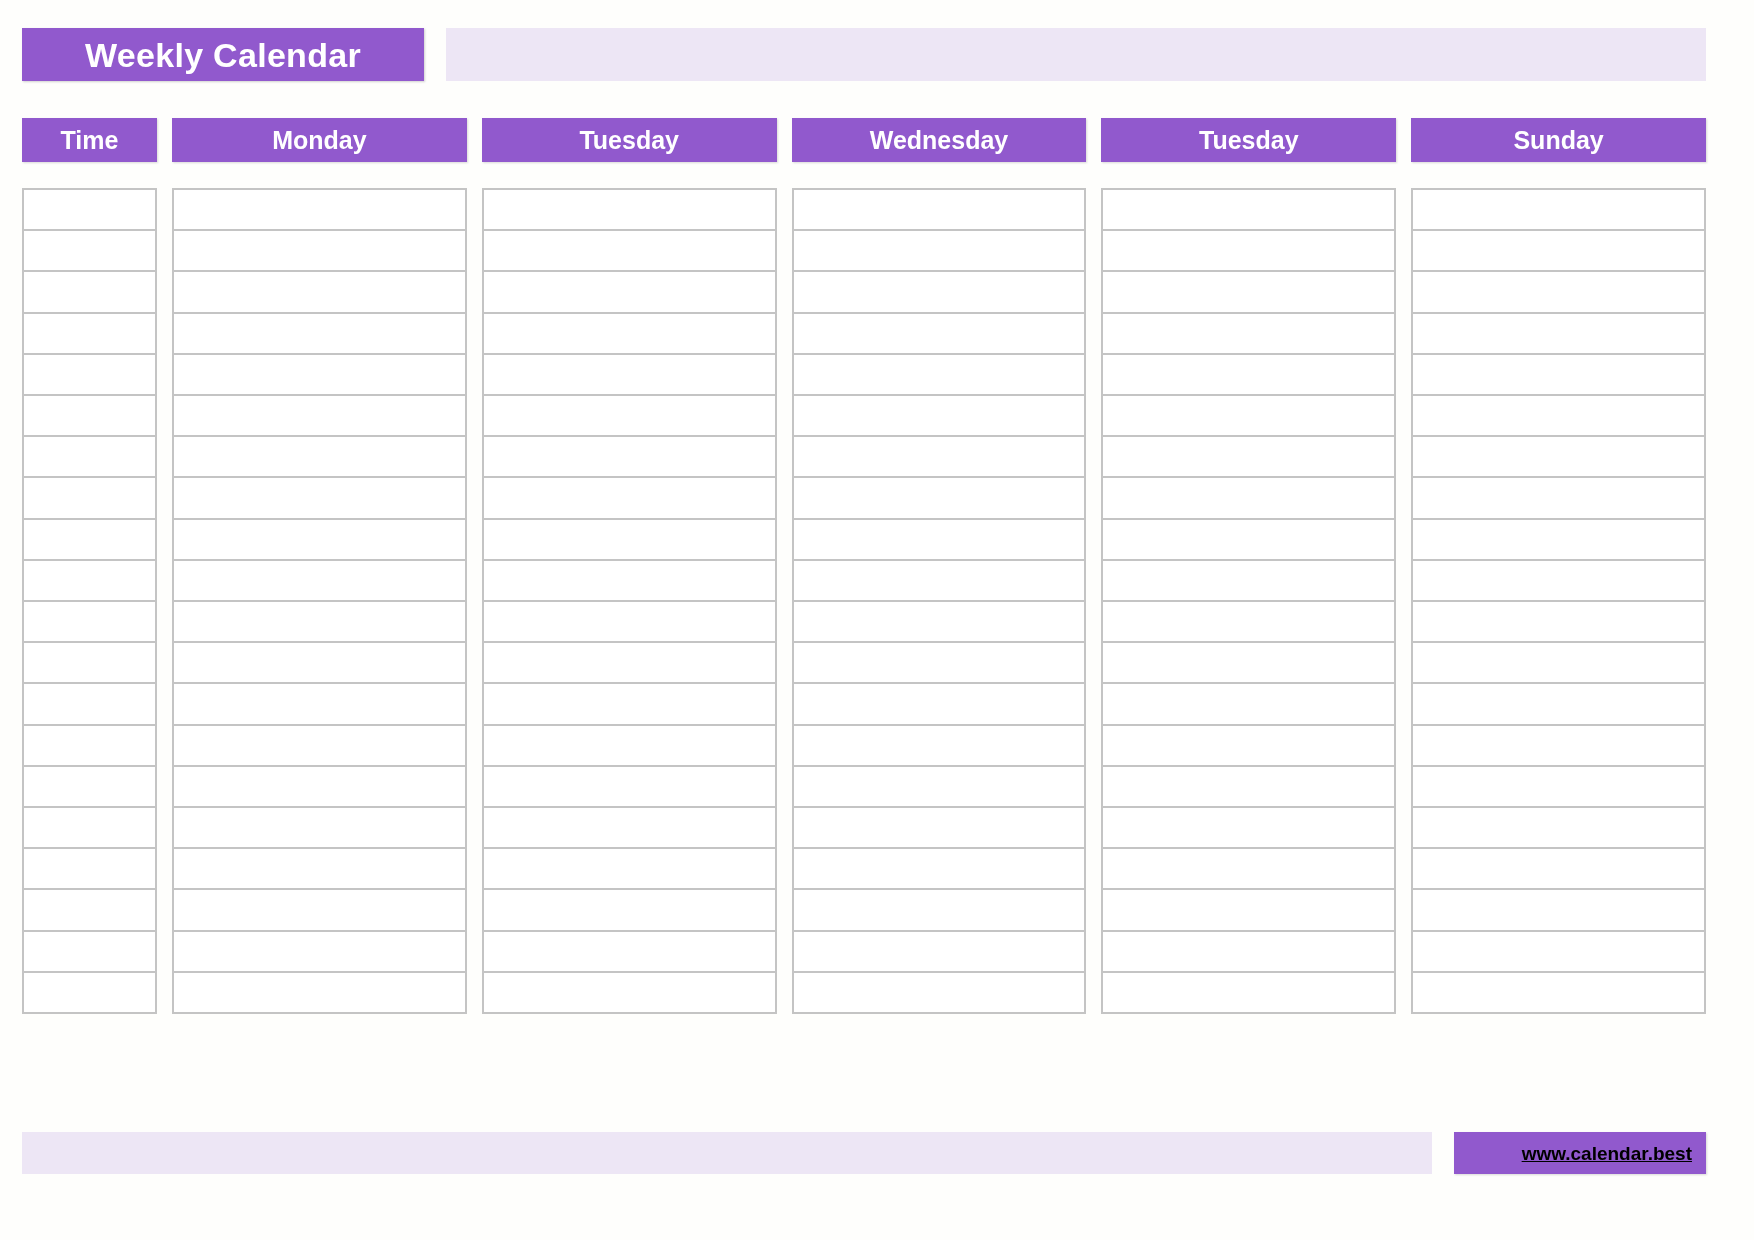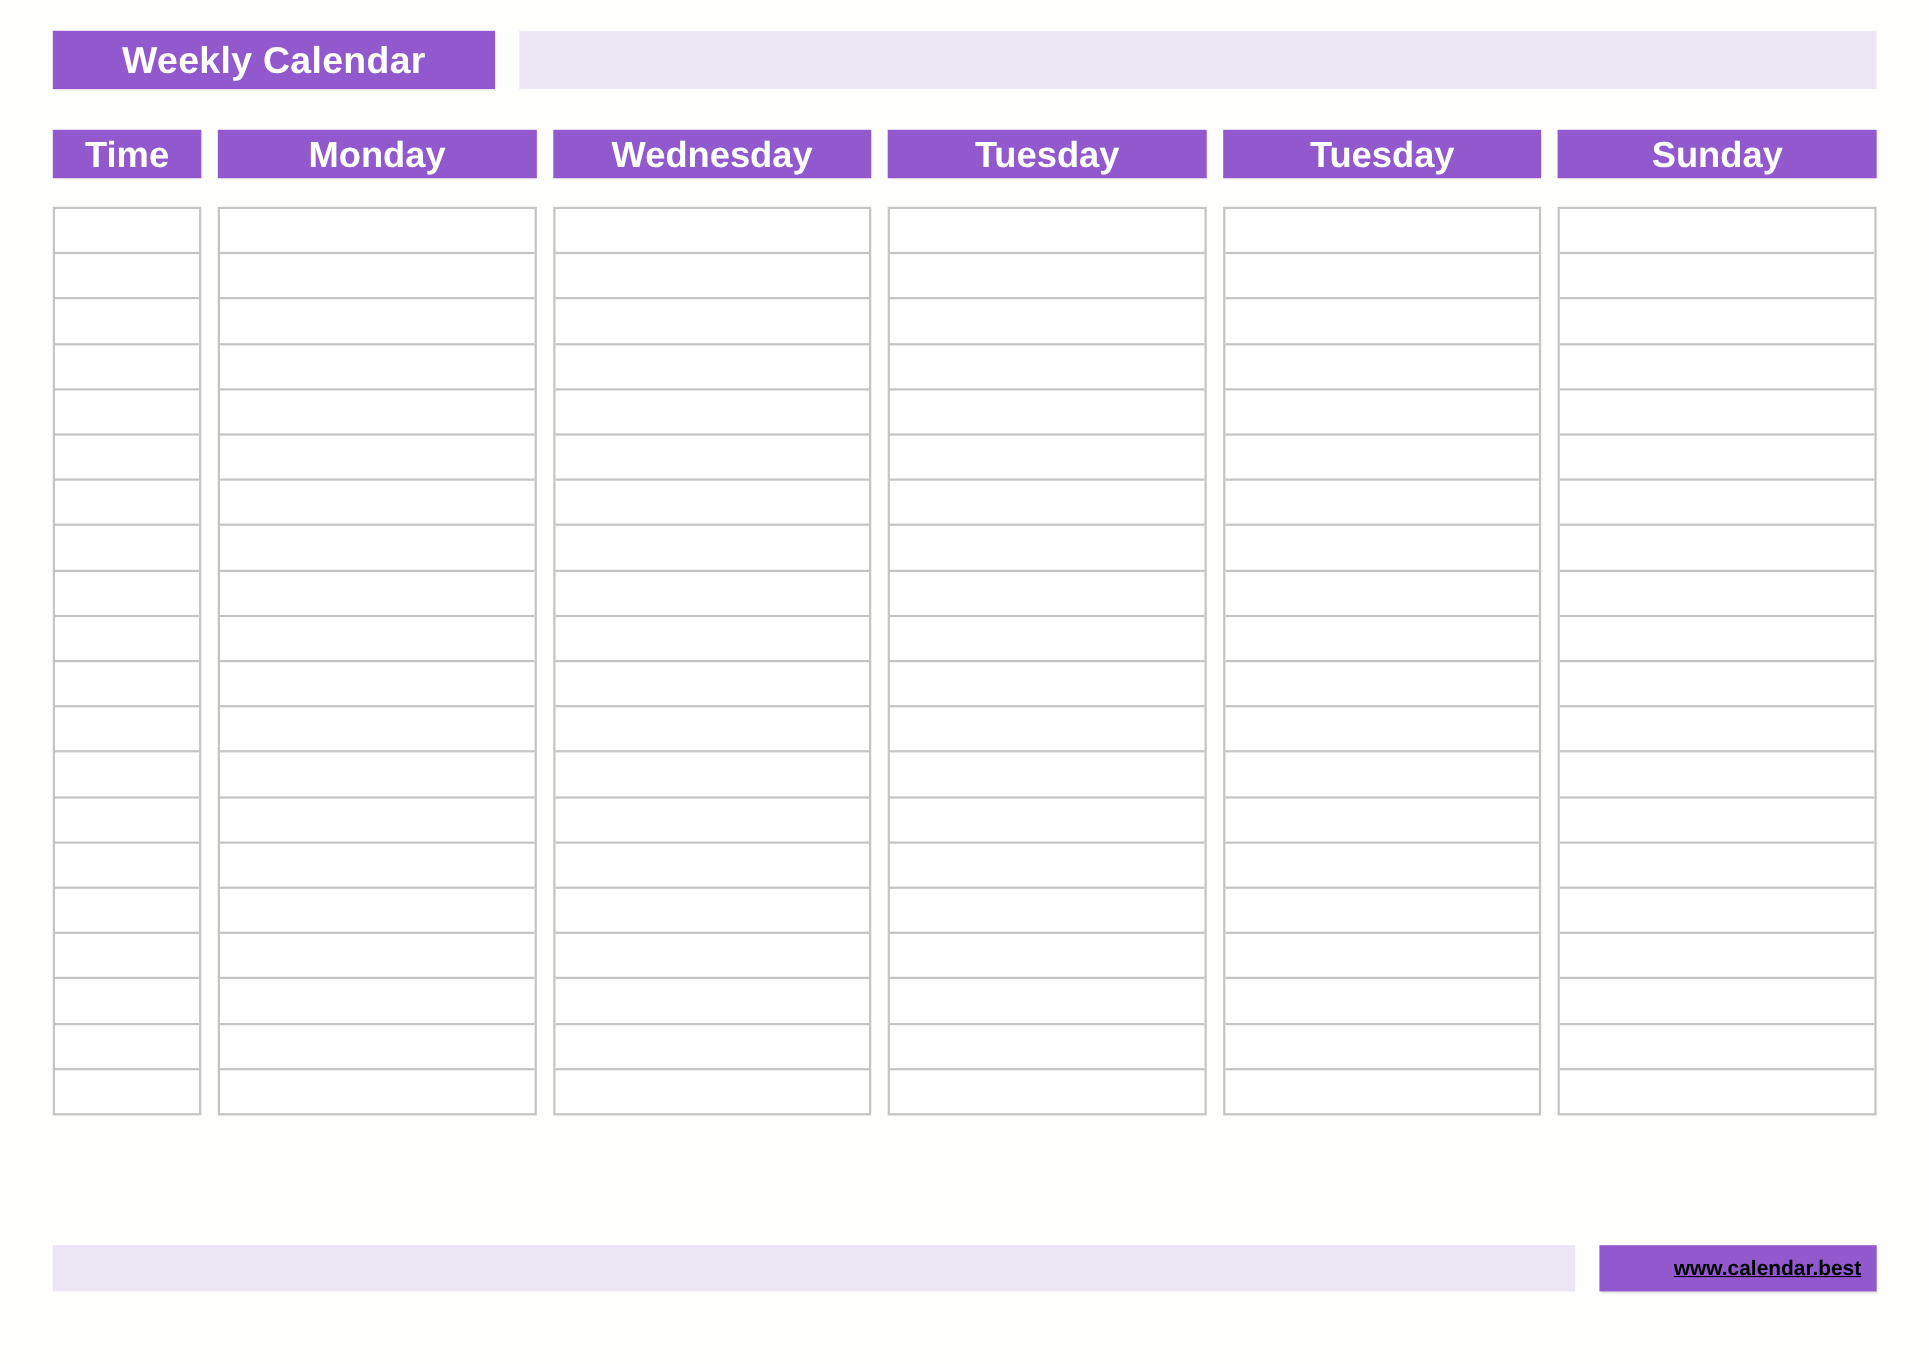--- a/index.html
+++ b/index.html
@@ -12,21 +12,21 @@
     background: #FEFEFC;
     font-family: "Liberation Sans", sans-serif;
     overflow: hidden;
   }
 
   #page {
     position: relative;
     width: 1754px;
     height: 1240px;
     box-sizing: border-box;
-    padding: 28px 48px 0 48px;
+    padding: 28px 48px 0 22px;
   }
 
   
   .title-row {
     display: flex;
     align-items: stretch;
     gap: 22px;
     height: 53px;
   }
   .title-chip {
@@ -58,21 +58,21 @@
   }
   .hdr {
     background: #9159CD;
     display: flex;
     align-items: center;
     justify-content: center;
     box-shadow: 1px 1px 2px rgba(0,0,0,0.15);
   }
   .hdr span {
     color: #FFFFFF;
-    font-size: 33px;
+    font-size: 25px;
     font-weight: bold;
     line-height: 1;
   }
   .col-time { width: 135px; flex: none; }
   .col-day  { flex: 1; }
 
   
   .grid-row {
     display: flex;
     gap: 15px;
@@ -136,24 +136,24 @@
   </div>
 
   <div class="header-row">
       <div class="hdr col-time">
         <span>Time</span>
       </div>
       <div class="hdr col-day">
         <span>Monday</span>
       </div>
       <div class="hdr col-day">
+        <span>Tuesday</span>
+      </div>
+      <div class="hdr col-day">
         <span>Wednesday</span>
-      </div>
-      <div class="hdr col-day">
-        <span>Tuesday</span>
       </div>
       <div class="hdr col-day">
         <span>Tuesday</span>
       </div>
       <div class="hdr col-day">
         <span>Sunday</span>
       </div>
     </div>
 
   <div class="grid-row">

